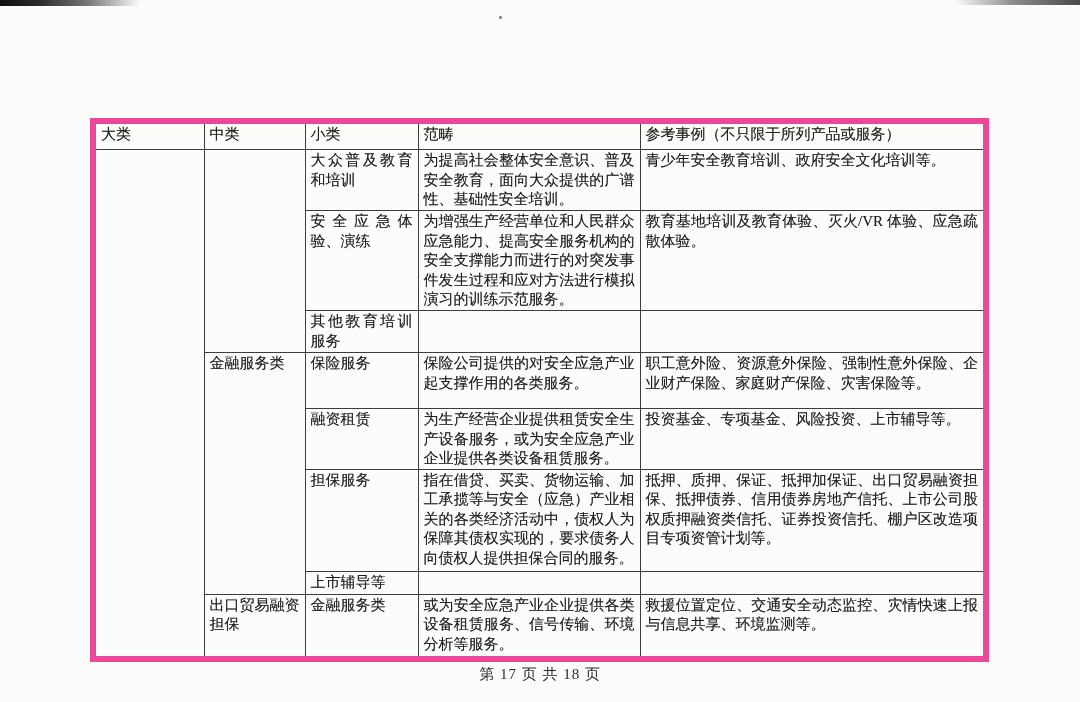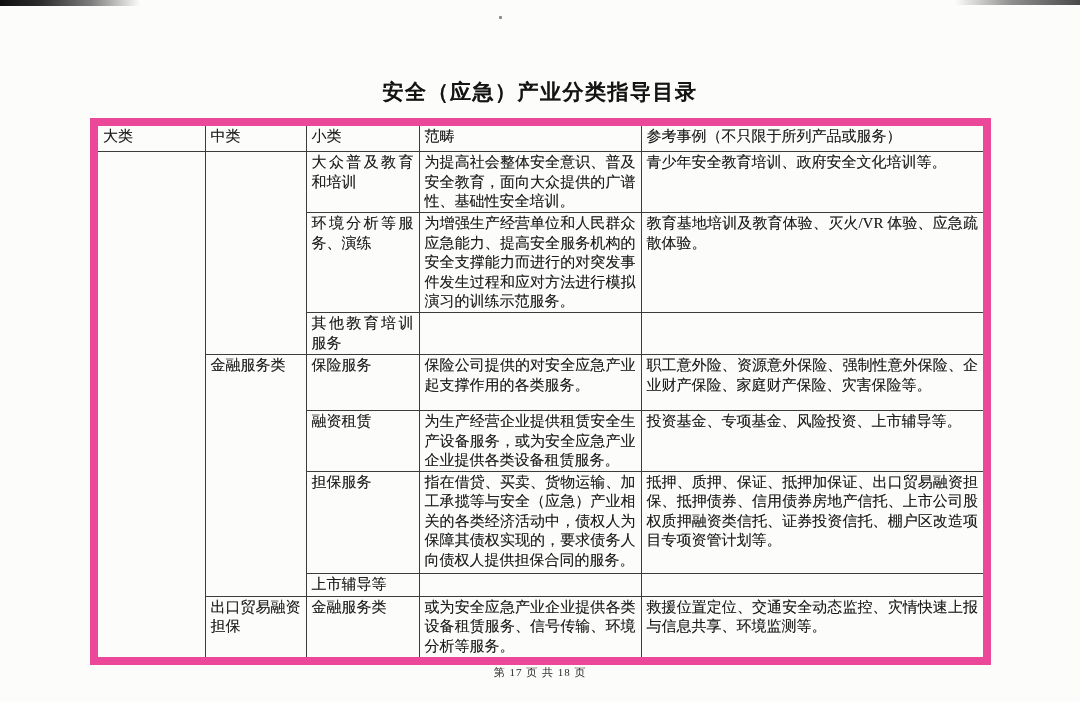--- a/index.html
+++ b/index.html
@@ -36,21 +36,21 @@
     letter-spacing: 1.5px;
     color: #141414;
     text-shadow: 0 0 0.6px rgba(30,30,30,0.55);
   }
   table.catalog {
     position: absolute;
     left: 90px; top: 118px;
     width: 893px;
     border-collapse: collapse;
     table-layout: fixed;
-    border: 8px solid #ec4899;
+    border: 6px solid #ec4899;
     font-size: 15px;
     line-height: 19.5px;
     color: #1e1e1e;
     text-shadow: 0 0 0.5px rgba(40,40,40,0.5);
   }
   table.catalog th, table.catalog td {
     border: 1.5px solid #3c3c3c;
     vertical-align: top;
     font-weight: normal;
     padding: 1px 5px 0 5px;
@@ -63,34 +63,33 @@
   tr.r3 { height: 42px; }
   tr.r4 { height: 56px; }
   tr.r5 { height: 57px; }
   tr.r6 { height: 102px; margin-top: 47px; }
   tr.r7 { height: 23px; }
   tr.r8 { height: 65px; }
   .footer {
     position: absolute;
     top: 665px; left: 0; width: 100%;
     text-align: center;
-    font-size: 11px;
+    font-size: 15px;
     letter-spacing: 1px;
     color: #2a2a2a;
   }
 </style>
 </head>
 <body>
 
 <div class="page">
   <div class="smudge smudge-left"></div>
   <div class="smudge smudge-right"></div>
   <div class="speck"></div>
 
-  <h1 class="title">安全（应急）产业分类指导目录</h1>
 
   <table class="catalog">
     <colgroup>
       <col style="width:111px">
       <col style="width:101px">
       <col style="width:113px">
       <col style="width:222px">
       <col style="width:346px">
     </colgroup>
     <thead>
@@ -104,21 +103,21 @@
     </thead>
     <tbody>
       <tr class="r1">
         <td rowspan="8"></td>
         <td rowspan="3"></td>
         <td>大众普及教育和培训</td>
         <td class="scope">为提高社会整体安全意识、普及安全教育，面向大众提供的广谱性、基础性安全培训。</td>
         <td>青少年安全教育培训、政府安全文化培训等。</td>
       </tr>
       <tr class="r2">
-        <td>环境分析等服务、演练</td>
+        <td>安全应急体验、演练</td>
         <td class="scope">为增强生产经营单位和人民群众应急能力、提高安全服务机构的安全支撑能力而进行的对突发事件发生过程和应对方法进行模拟演习的训练示范服务。</td>
         <td>教育基地培训及教育体验、灭火/VR 体验、应急疏散体验。</td>
       </tr>
       <tr class="r3">
         <td>其他教育培训服务</td>
         <td class="scope"></td>
         <td></td>
       </tr>
       <tr class="r4">
         <td rowspan="4">金融服务类</td>

